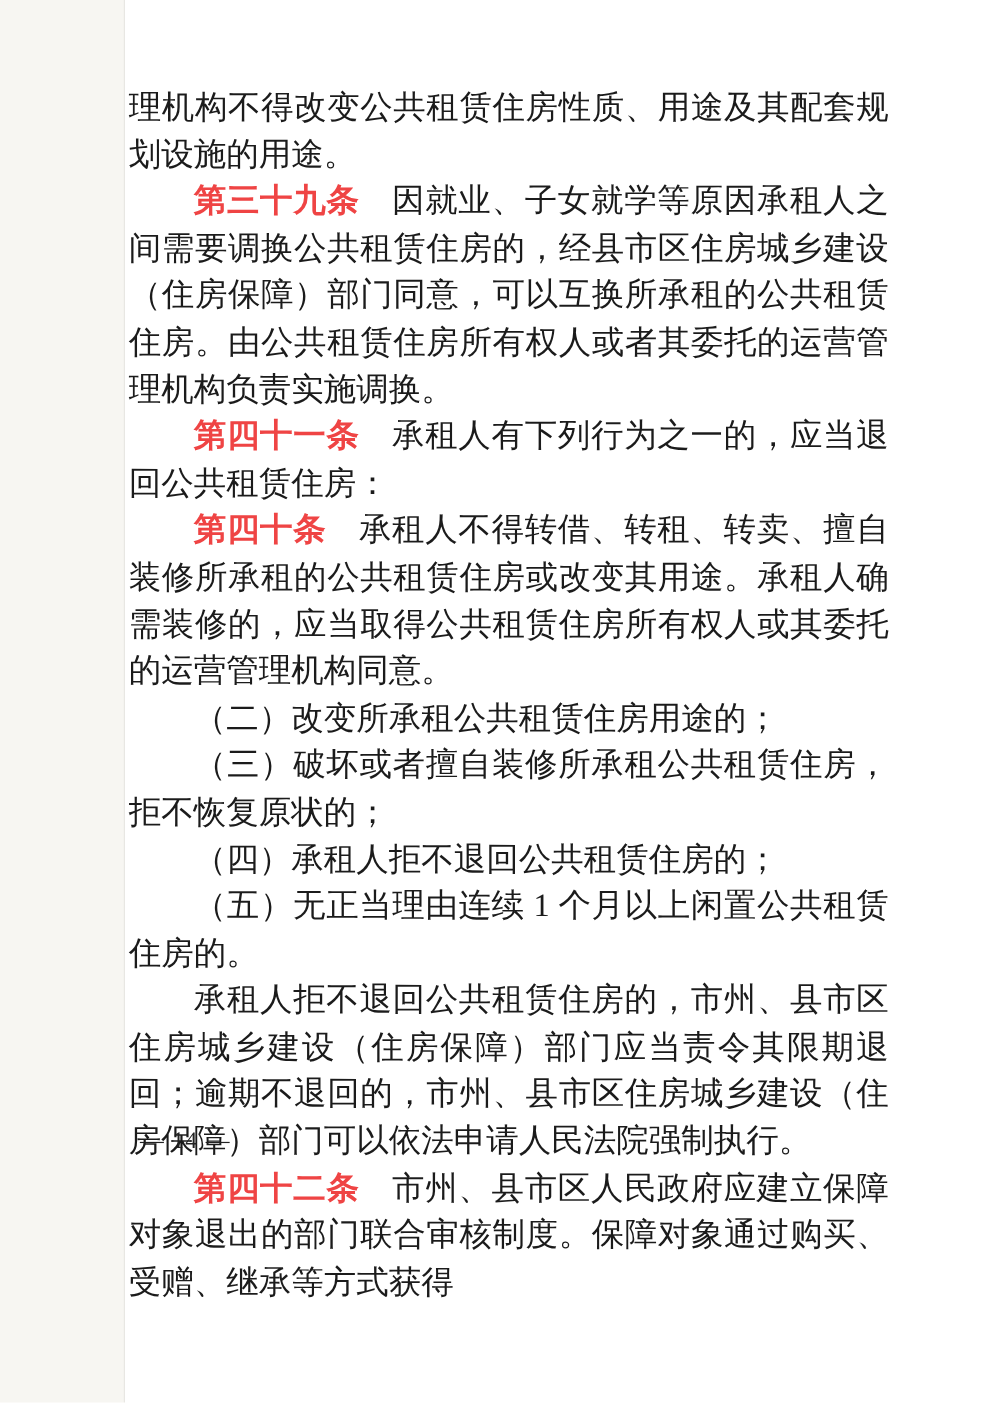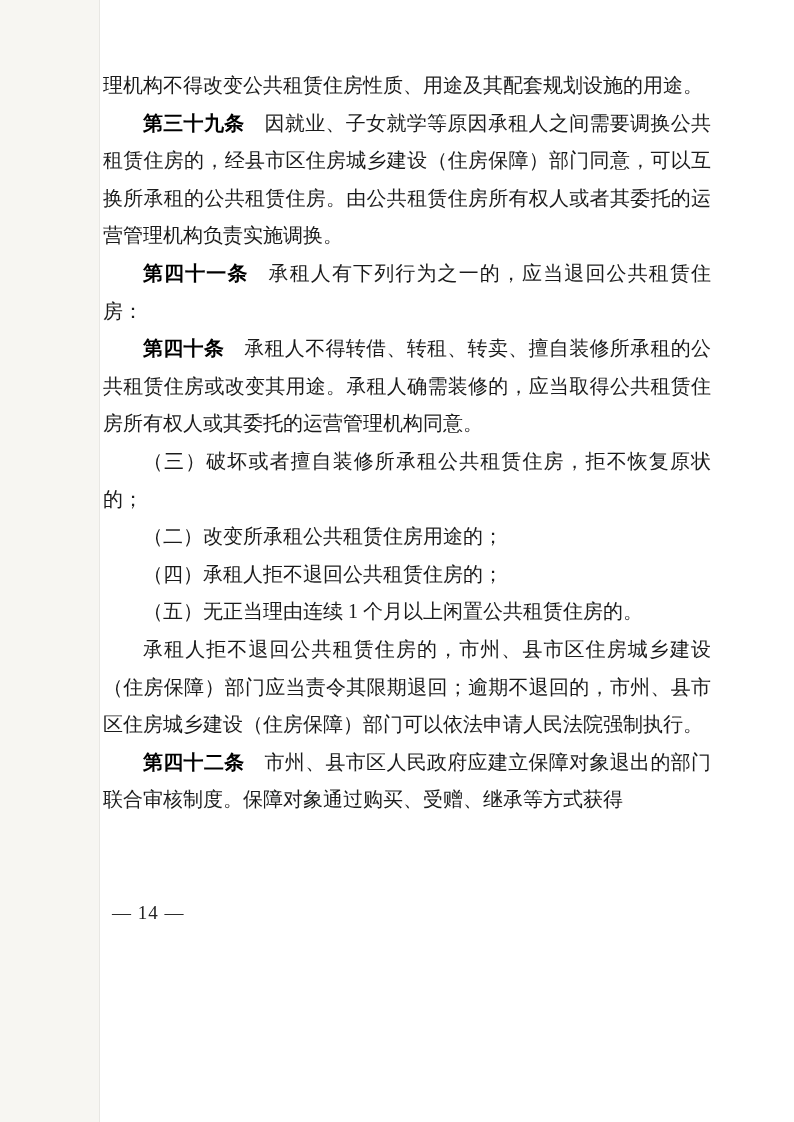--- a/index.html
+++ b/index.html
@@ -22,36 +22,36 @@
     height: 1122px;
     background: #f7f6f2;
     border-right: 1px solid rgba(0,0,0,0.06);
   }
   .content {
     position: absolute;
     left: 103px;
     top: 67px;
     width: 608px;
     color: #1b1b1b;
-    font-size: 20px;
+    font-size: 26px;
     line-height: 37.6px;
     text-align: justify;
     text-justify: inter-character;
   }
   .content p {
     margin: 0;
     padding: 0;
     text-indent: 2em;
   }
   .content p.continuation {
     text-indent: 0;
   }
   .art-num {
     font-weight: bold;
-    color: #000000;
+    color: #ef4444;
     margin-right: 1em;
   }
   .page-footer {
     position: absolute;
     left: 112px;
     top: 901px;
     font-size: 19px;
     line-height: 24px;
     color: #222222;
     letter-spacing: 1px;
@@ -60,21 +60,21 @@
 </head>
 <body>
 
 <div class="edge-strip"></div>
 
 <div class="content">
   <p class="continuation"><span>理机构不得改变公共租赁住房性质、用途及其配套规划设施的用途。</span></p>
   <p><span class="art-num">第三十九条</span><span>因就业、子女就学等原因承租人之间需要调换公共租赁住房的，经县市区住房城乡建设（住房保障）部门同意，可以互换所承租的公共租赁住房。由公共租赁住房所有权人或者其委托的运营管理机构负责实施调换。</span></p>
   <p><span class="art-num">第四十一条</span><span>承租人有下列行为之一的，应当退回公共租赁住房：</span></p>
   <p><span class="art-num">第四十条</span><span>承租人不得转借、转租、转卖、擅自装修所承租的公共租赁住房或改变其用途。承租人确需装修的，应当取得公共租赁住房所有权人或其委托的运营管理机构同意。</span></p>
+  <p><span>（二）改变所承租公共租赁住房用途的；</span></p>
   <p><span>（三）破坏或者擅自装修所承租公共租赁住房，拒不恢复原状的；</span></p>
-  <p><span>（二）改变所承租公共租赁住房用途的；</span></p>
   <p><span>（四）承租人拒不退回公共租赁住房的；</span></p>
   <p><span>（五）无正当理由连续 1 个月以上闲置公共租赁住房的。</span></p>
   <p><span>承租人拒不退回公共租赁住房的，市州、县市区住房城乡建设（住房保障）部门应当责令其限期退回；逾期不退回的，市州、县市区住房城乡建设（住房保障）部门可以依法申请人民法院强制执行。</span></p>
   <p><span class="art-num">第四十二条</span><span>市州、县市区人民政府应建立保障对象退出的部门联合审核制度。保障对象通过购买、受赠、继承等方式获得</span></p>
 </div>
 
 <div class="page-footer">— 14 —</div>
 
 </body></html>

